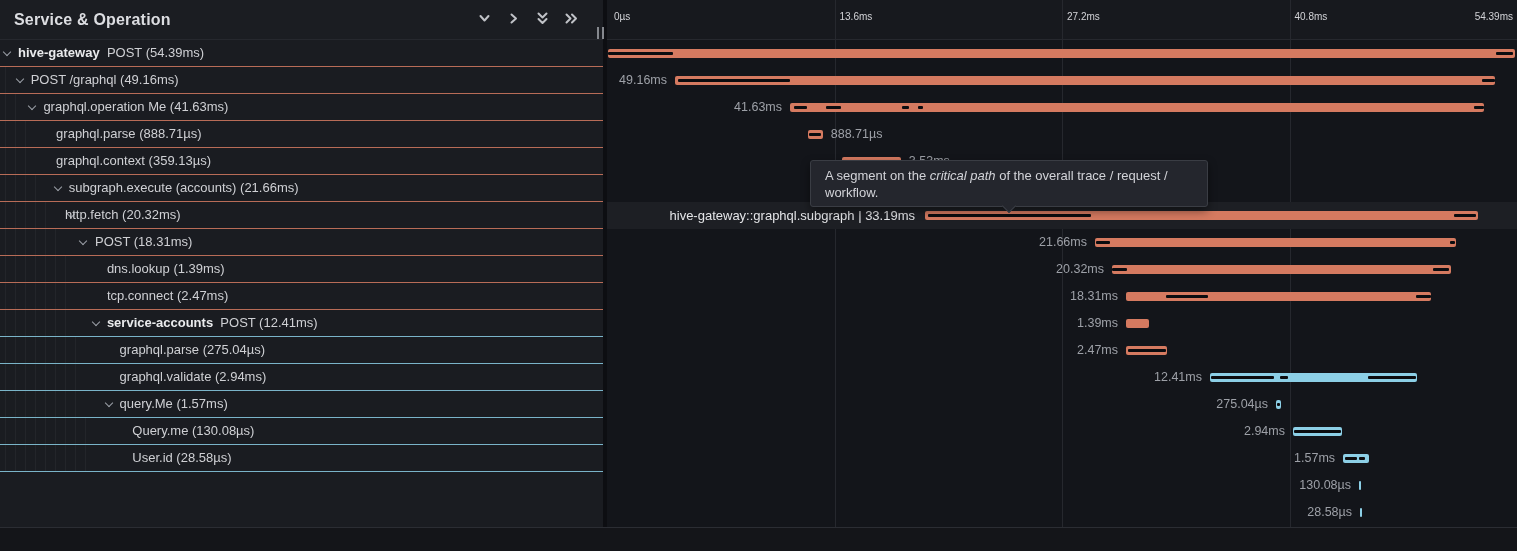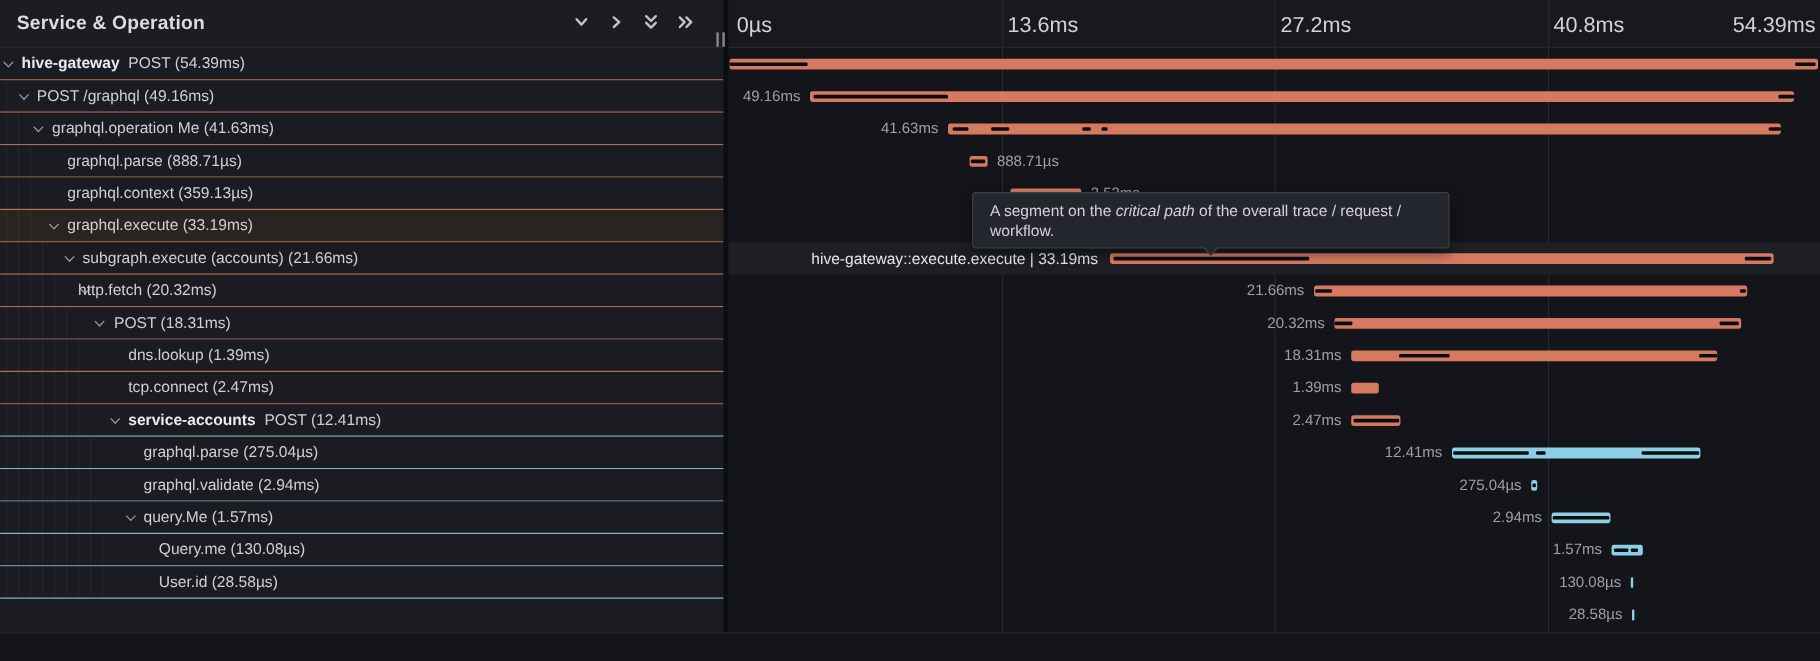--- a/index.html
+++ b/index.html
@@ -26,21 +26,21 @@
 
   
   .divider { position:absolute; left:603px; top:0; width:4px; height:527px; background:#0d0e12; }
   .resize-handle { position:absolute; left:596px; top:27px; width:10px; height:12px; cursor:col-resize; }
   .resize-handle i { position:absolute; top:0; width:2px; height:12px; background:#85888e; }
   .resize-handle i:first-child { left:1px; } .resize-handle i:last-child { left:6px; }
 
   
   .right-panel { position:absolute; left:607px; top:0; width:910px; height:527px; background:#13151a; }
   .right-header { position:relative; height:40px; background:#17191e; border-bottom:1px solid #26282e; }
-  .tick { position:absolute; top:11px; font-size:18px; font-weight:500; color:#d2d3d7; white-space:nowrap; }
+  .tick { position:absolute; top:11px; font-size:10px; font-weight:500; color:#d2d3d7; white-space:nowrap; }
   .gridline { position:absolute; top:0; width:1px; height:527px; background:#26282e; z-index:0; }
   .tl-rows { position:relative; margin-left:1px; width:907px; z-index:1; }
   .tl-row { position:relative; height:27px; }
   .tl-row.hl { background:#1d1f24; box-shadow:-1px 0 0 #1d1f24, 2px 0 0 #1d1f24; }
   .bar { position:absolute; top:9px; height:9px; border-radius:2px; min-width:2px; cursor:pointer; }
   .bar.c-orange { background:#d57a60; }
   .bar.c-blue { background:#8ccfe6; }
   .seg { position:absolute; top:3px; height:3px; background:#0b0c0f; border-radius:1px; }
   .dur { position:absolute; top:0; line-height:27px; font-size:12.5px; color:#9da0a7; white-space:nowrap; }
   .full-label { position:absolute; top:0; line-height:27px; font-size:13px; font-weight:500; color:#e4e5e8; white-space:nowrap; }
@@ -107,27 +107,20 @@
           <span class="guide" style="left: 15px;"></span>
           <span class="guide" style="left: 25px;"></span>
           <span class="tlabel" style="left: 56.1px;">graphql.parse (888.71µs)</span>
         </div>
         <div class="tree-row svc-orange">
           <span class="guide" style="left: 5px;"></span>
           <span class="guide" style="left: 15px;"></span>
           <span class="guide" style="left: 25px;"></span>
           <span class="tlabel" style="left: 56.1px;">graphql.context (359.13µs)</span>
         </div>
-        <div class="tree-row svc-orange hl">
-          <span class="guide" style="left: 5px;"></span>
-          <span class="guide" style="left: 15px;"></span>
-          <span class="guide" style="left: 25px;"></span>
-          <span class="chev" style="left: 42.1px;"></span>
-          <span class="tlabel" style="left: 56.1px;">graphql.execute (33.19ms)</span>
-        </div>
         <div class="tree-row svc-orange">
           <span class="guide" style="left: 5px;"></span>
           <span class="guide" style="left: 15px;"></span>
           <span class="guide" style="left: 25px;"></span>
           <span class="guide" style="left: 35px;"></span>
           <span class="chev" style="left: 54.8px;"></span>
           <span class="tlabel" style="left: 68.8px;">subgraph.execute (accounts) (21.66ms)</span>
         </div>
         <div class="tree-row svc-orange">
           <span class="guide" style="left: 5px;"></span>
@@ -298,21 +291,21 @@
           <div class="bar c-orange" style="left: 32.19%; width: 0.66%;">
             <div class="seg" style="left: 15%; width: 70%;"></div>
           </div>
           <span class="dur" style="left: calc(32.85% + 8px);">359.13µs</span>
         </div>
         <div class="tl-row hl">
           <div class="bar c-orange" style="left: 34.95%; width: 61.02%;">
             <div class="seg" style="left: 0.6%; width: 29.4%;"></div>
             <div class="seg" style="left: 95.5%; width: 4%;"></div>
           </div>
-          <span class="full-label" style="right: calc(65.05% + 10px);">hive-gateway::execute.execute | 33.19ms</span>
+          <span class="full-label" style="right: calc(65.05% + 10px);">hive-gateway::graphql.subgraph | 33.19ms</span>
         </div>
         <div class="tl-row">
           <div class="bar c-orange" style="left: 53.69%; width: 39.82%;">
             <div class="seg" style="left: 0.2%; width: 4%;"></div>
             <div class="seg" style="left: 98.2%; width: 1.5%;"></div>
           </div>
           <span class="dur" style="right: calc(46.31% + 8px);">21.66ms</span>
         </div>
         <div class="tl-row">
           <div class="bar c-orange" style="left: 55.57%; width: 37.36%;">

